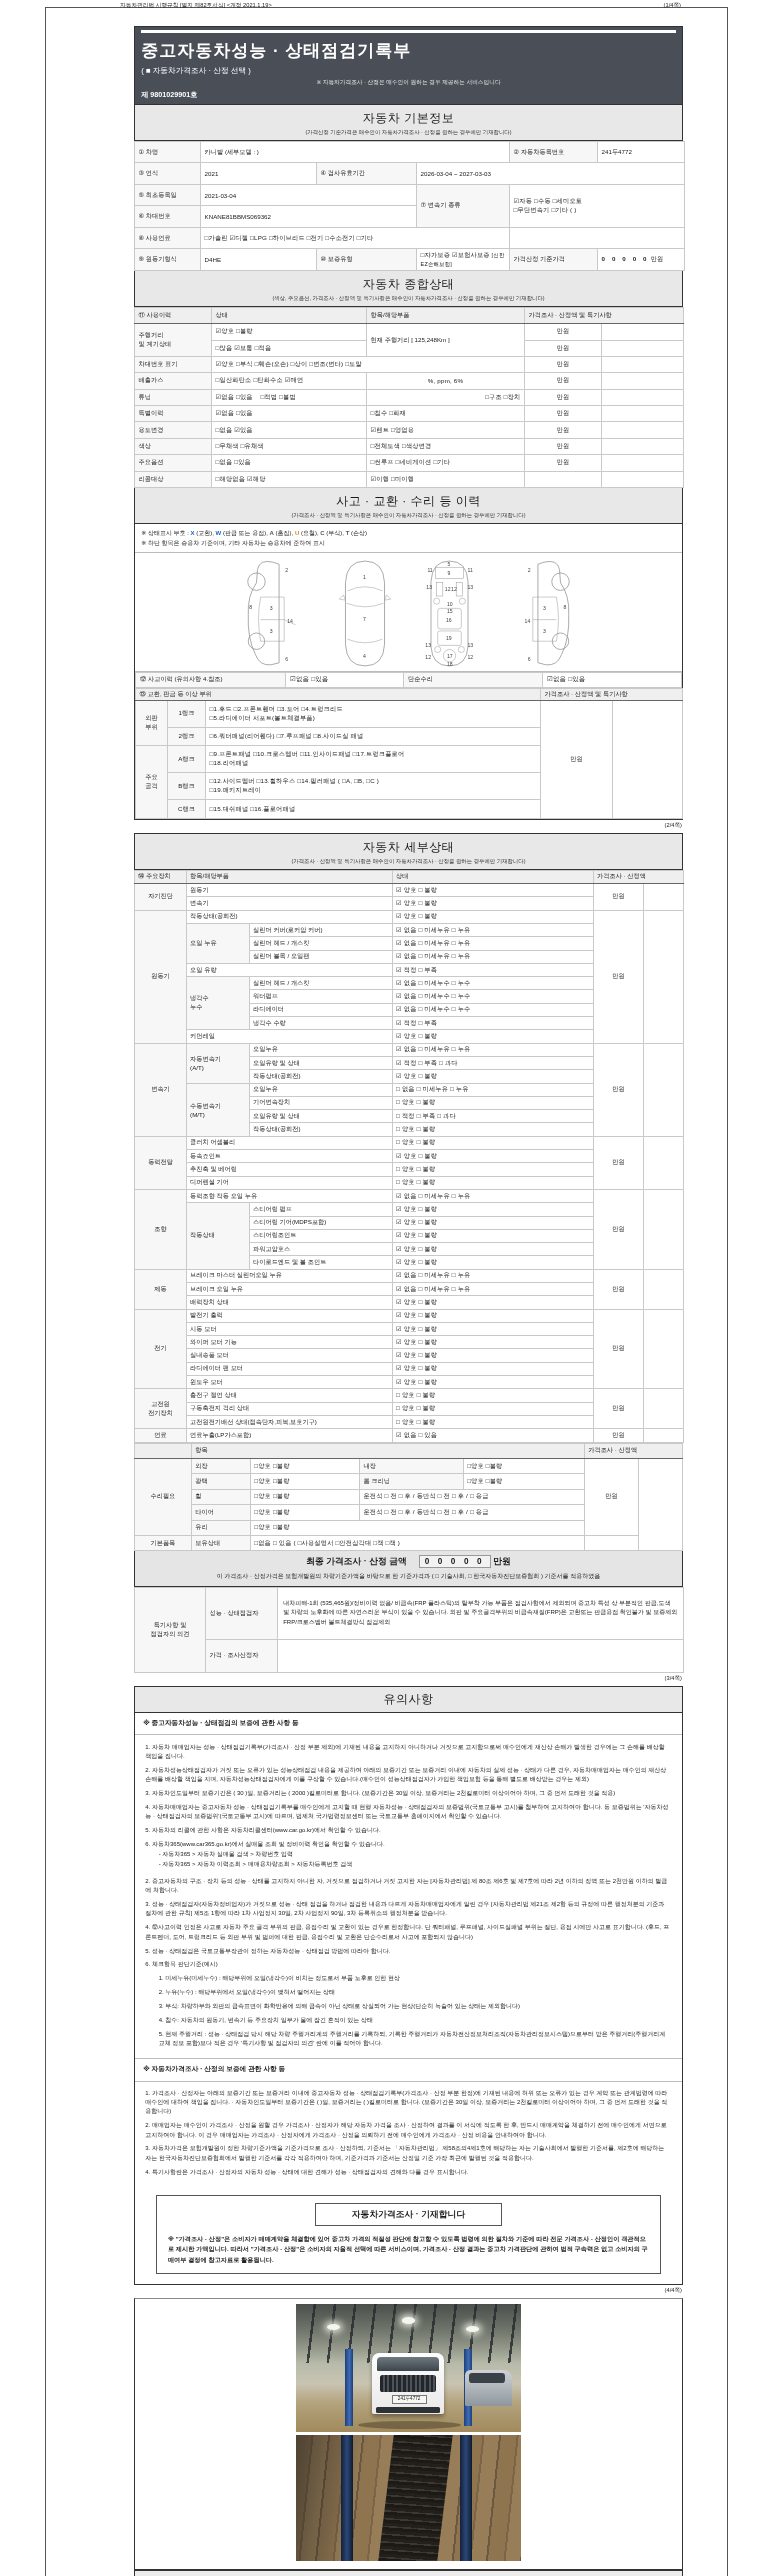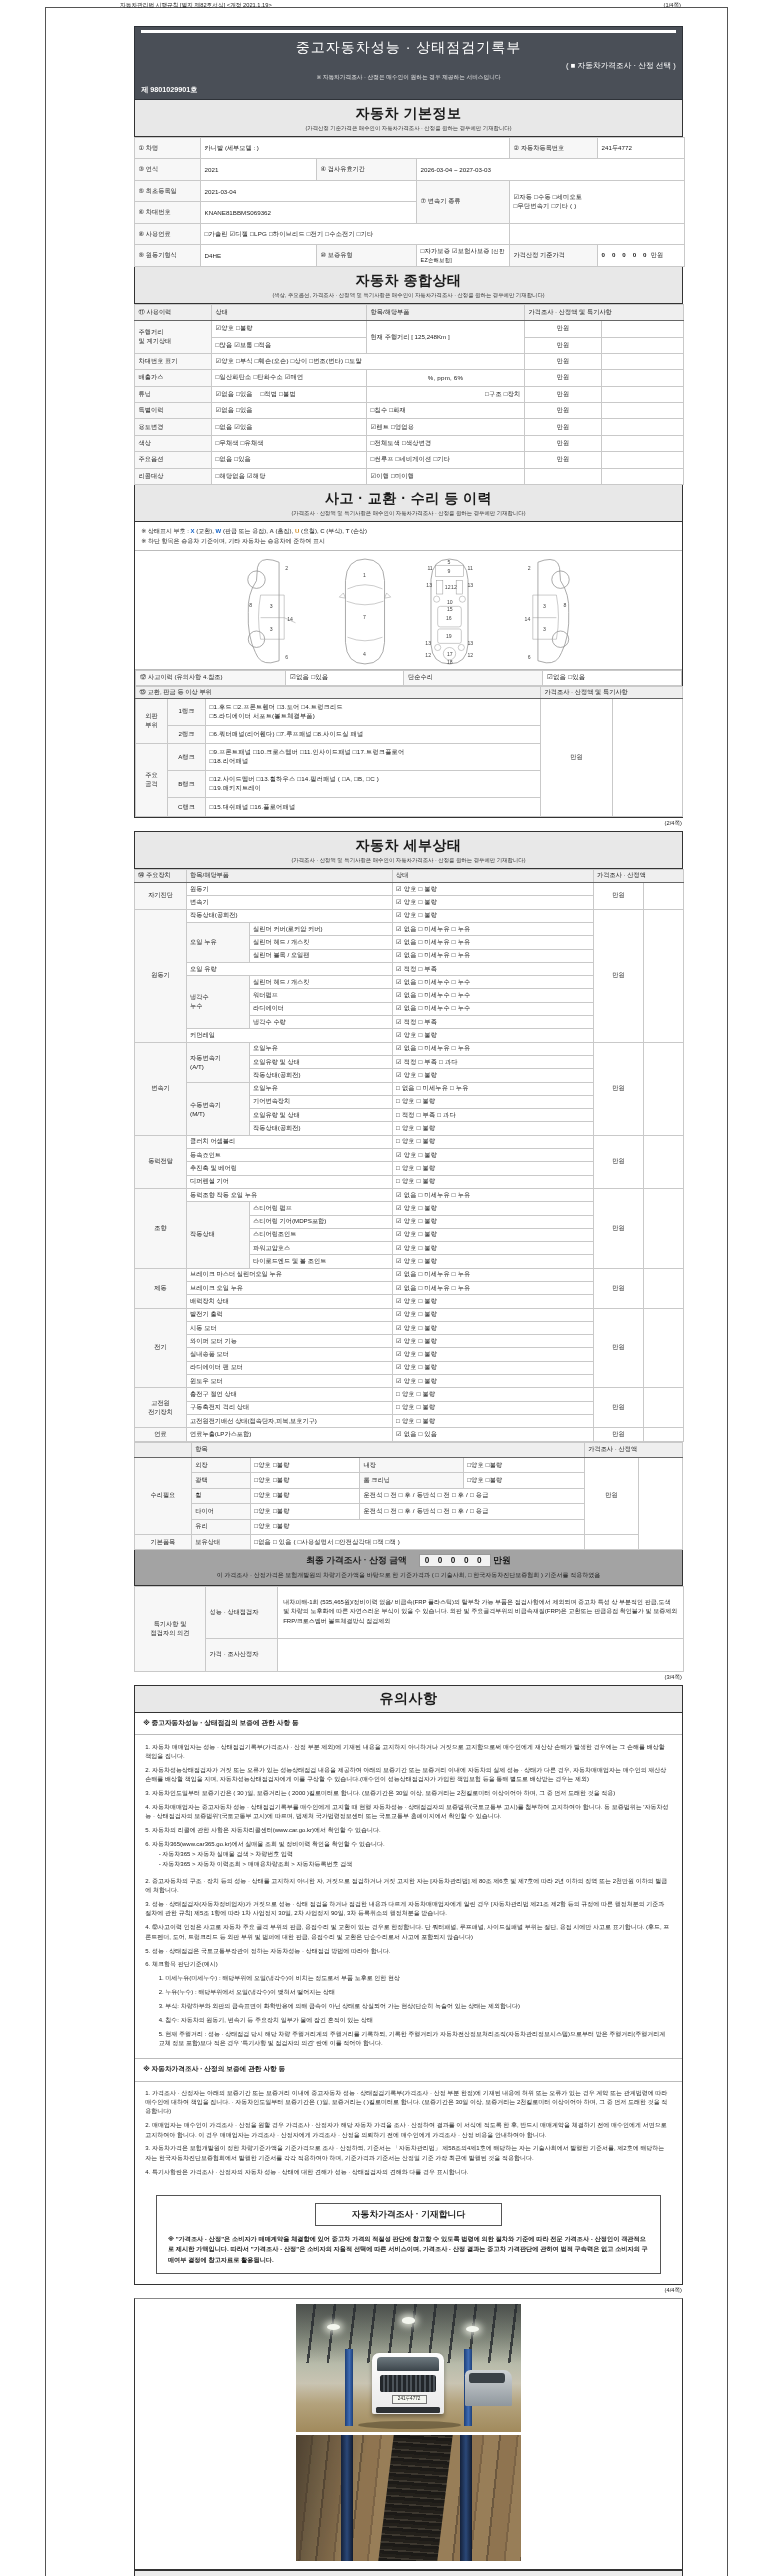--- a/index.html
+++ b/index.html
@@ -6,27 +6,27 @@
   body{width:773px;height:2576px;position:relative;background:#fff;overflow:hidden;
        font-family:"Liberation Sans","DejaVu Sans",sans-serif;color:#1a1a1a}
   .page-frame{position:absolute;left:45px;top:7.2px;width:681px;height:2571px;
        border-left:0.5px solid #555;border-right:0.5px solid #555;border-top:0.5px solid #555;pointer-events:none}
   .meta-left{position:absolute;top:1.5px;left:120px;font-size:5.7px;color:#222}
   .meta-right{position:absolute;top:1.5px;right:92px;font-size:5.7px;color:#222}
   .sheet{position:absolute;left:134px;top:26px;width:549px}
   
   .dark-hdr{background:#4a4f57;border:1px solid #2e3238;color:#fff;padding:2.6px 6.2px 4.1px}
   .white-strip{height:3.6px;background:#fff;margin-bottom:6.2px}
-  .main-title{text-align:center;font-size:14px;font-weight:normal;letter-spacing:1px}
-  .sub-title{text-align:right;font-size:7.7px;margin-top:3.6px}
+  .main-title{text-align:left;font-size:17px;font-weight:bold;letter-spacing:1px}
+  .sub-title{text-align:left;font-size:7.7px;margin-top:3.6px}
   .service-note{text-align:center;font-size:5.7px;margin-top:3.1px;color:#e8e8e8}
   .doc-no{font-size:7.2px;font-weight:bold;margin-top:3px;text-align:left}
   
   .sec-hdr{background:#e8e8e8;border:1px solid #333;border-top-width:1px;text-align:center;padding:4.6px 3.1px 3.6px}
-  .sec-hdr .t{font-size:14px;font-weight:bold;letter-spacing:0.5px}
+  .sec-hdr .t{font-size:12px;font-weight:normal;letter-spacing:0.5px}
   .sec-hdr .n{font-size:5.4px;margin-top:2.6px;color:#333}
   
   table{width:100%;border-collapse:collapse;table-layout:fixed}
   .tbl{border:1px solid #333}
   .tbl td{border:0.5px solid #c9c9c9;font-size:6.2px;padding:1px 3.6px;vertical-align:middle;overflow:hidden}
   .tbl .lbl{background:#f7f7f7}
   .tbl .colhdr td{background:#efefef;border-bottom:1px solid #666;font-size:6.2px}
   .state{font-size:6.4px;letter-spacing:0.2px}
   .manwon{text-align:center;color:#222}
   .pre{white-space:pre-line}
@@ -42,21 +42,21 @@
   .acc-legend{border-bottom:0.5px solid #bbb;padding:4.1px 6.2px;font-size:6px;line-height:1.7}
   .c-x{color:#1464c8;font-weight:bold}.c-w{color:#1464c8;font-weight:bold}
   .c-a{color:#555;font-weight:bold}.c-u{color:#d08c1e;font-weight:bold}
   .c-c{color:#555;font-weight:bold}.c-t{color:#555;font-weight:bold}
   .diagrams{display:flex;justify-content:center;gap:19.6px;padding:5.2px 0 3.1px;border-bottom:0.5px solid #bbb}
   .diagrams svg{display:block}
   .dg{stroke:#8a8a8a;fill:none;stroke-width:1.4}
   .dg2{stroke:#9a9a9a;fill:none;stroke-width:1}
   .dnum{font-size:10px;fill:#444;font-family:"Liberation Sans",sans-serif}
   
-  .final-price{border:1px solid #333;border-top:none;background:#a3a3a3;padding:4.1px 5.2px 4.6px}
+  .final-price{border:1px solid #333;border-top:none;background:#e5e5e5;padding:4.1px 5.2px 4.6px}
   .fp-line{text-align:center;font-size:8.8px;font-weight:bold}
   .fp-digits{display:inline-block;border:0.5px solid #999;background:#f2f2f2;padding:1px 5.2px;margin-left:9.3px;letter-spacing:3.1px;font-size:8.2px}
   .fp-note{text-align:center;font-size:6px;margin-top:3.6px;font-weight:normal}
   
   .notice-box{border:1px solid #333;border-top:none}
   .notice-sub{border-bottom:0.5px solid #bbb;padding:6.2px 8.2px;font-size:6.7px;font-weight:bold}
   .notice-body{padding:7.2px 10.3px 5.2px;font-size:6px;line-height:1.55}
   .notice-body p{margin:0 0 4.6px;text-indent:0}
   .notice-body .sub{margin-left:13.4px}
   .iso-box{border:0.5px solid #555;margin:8.2px 20.6px 9.3px;padding:0 0 6.2px}

